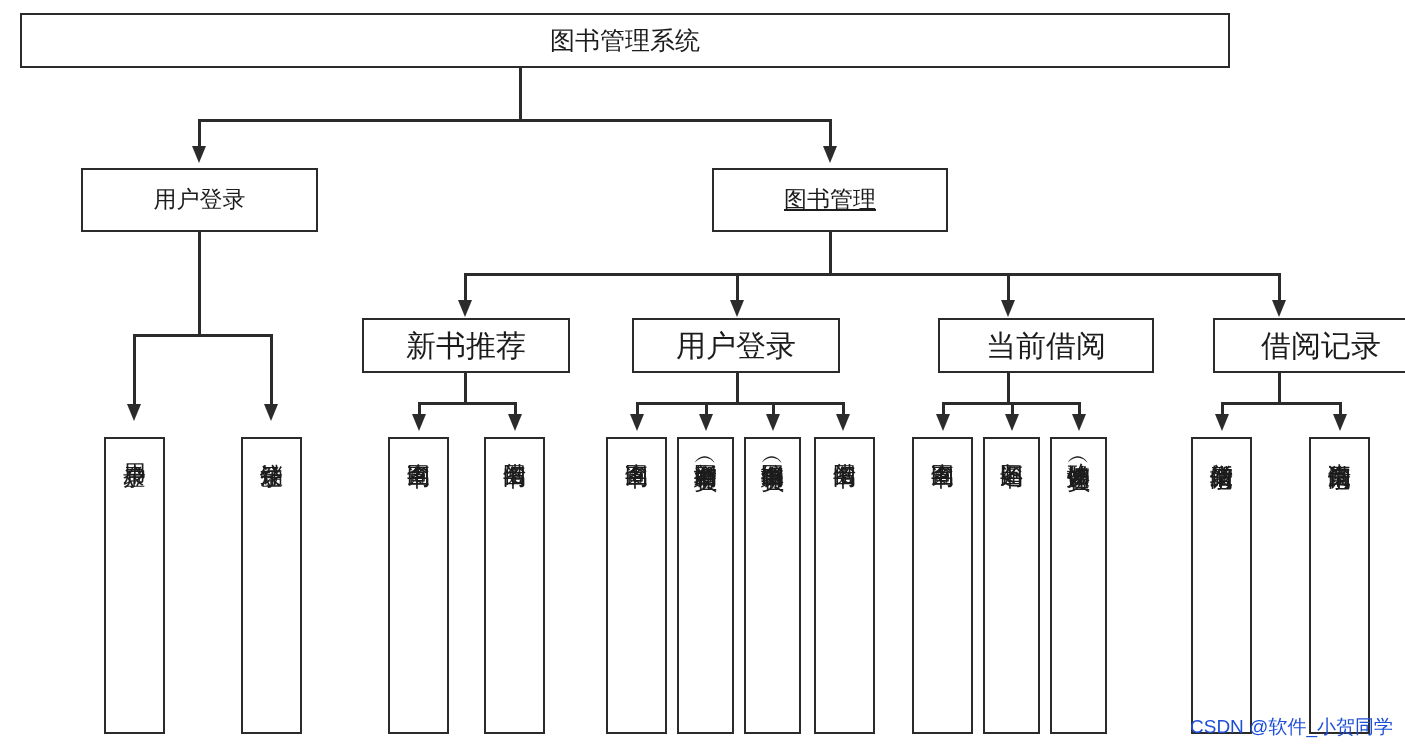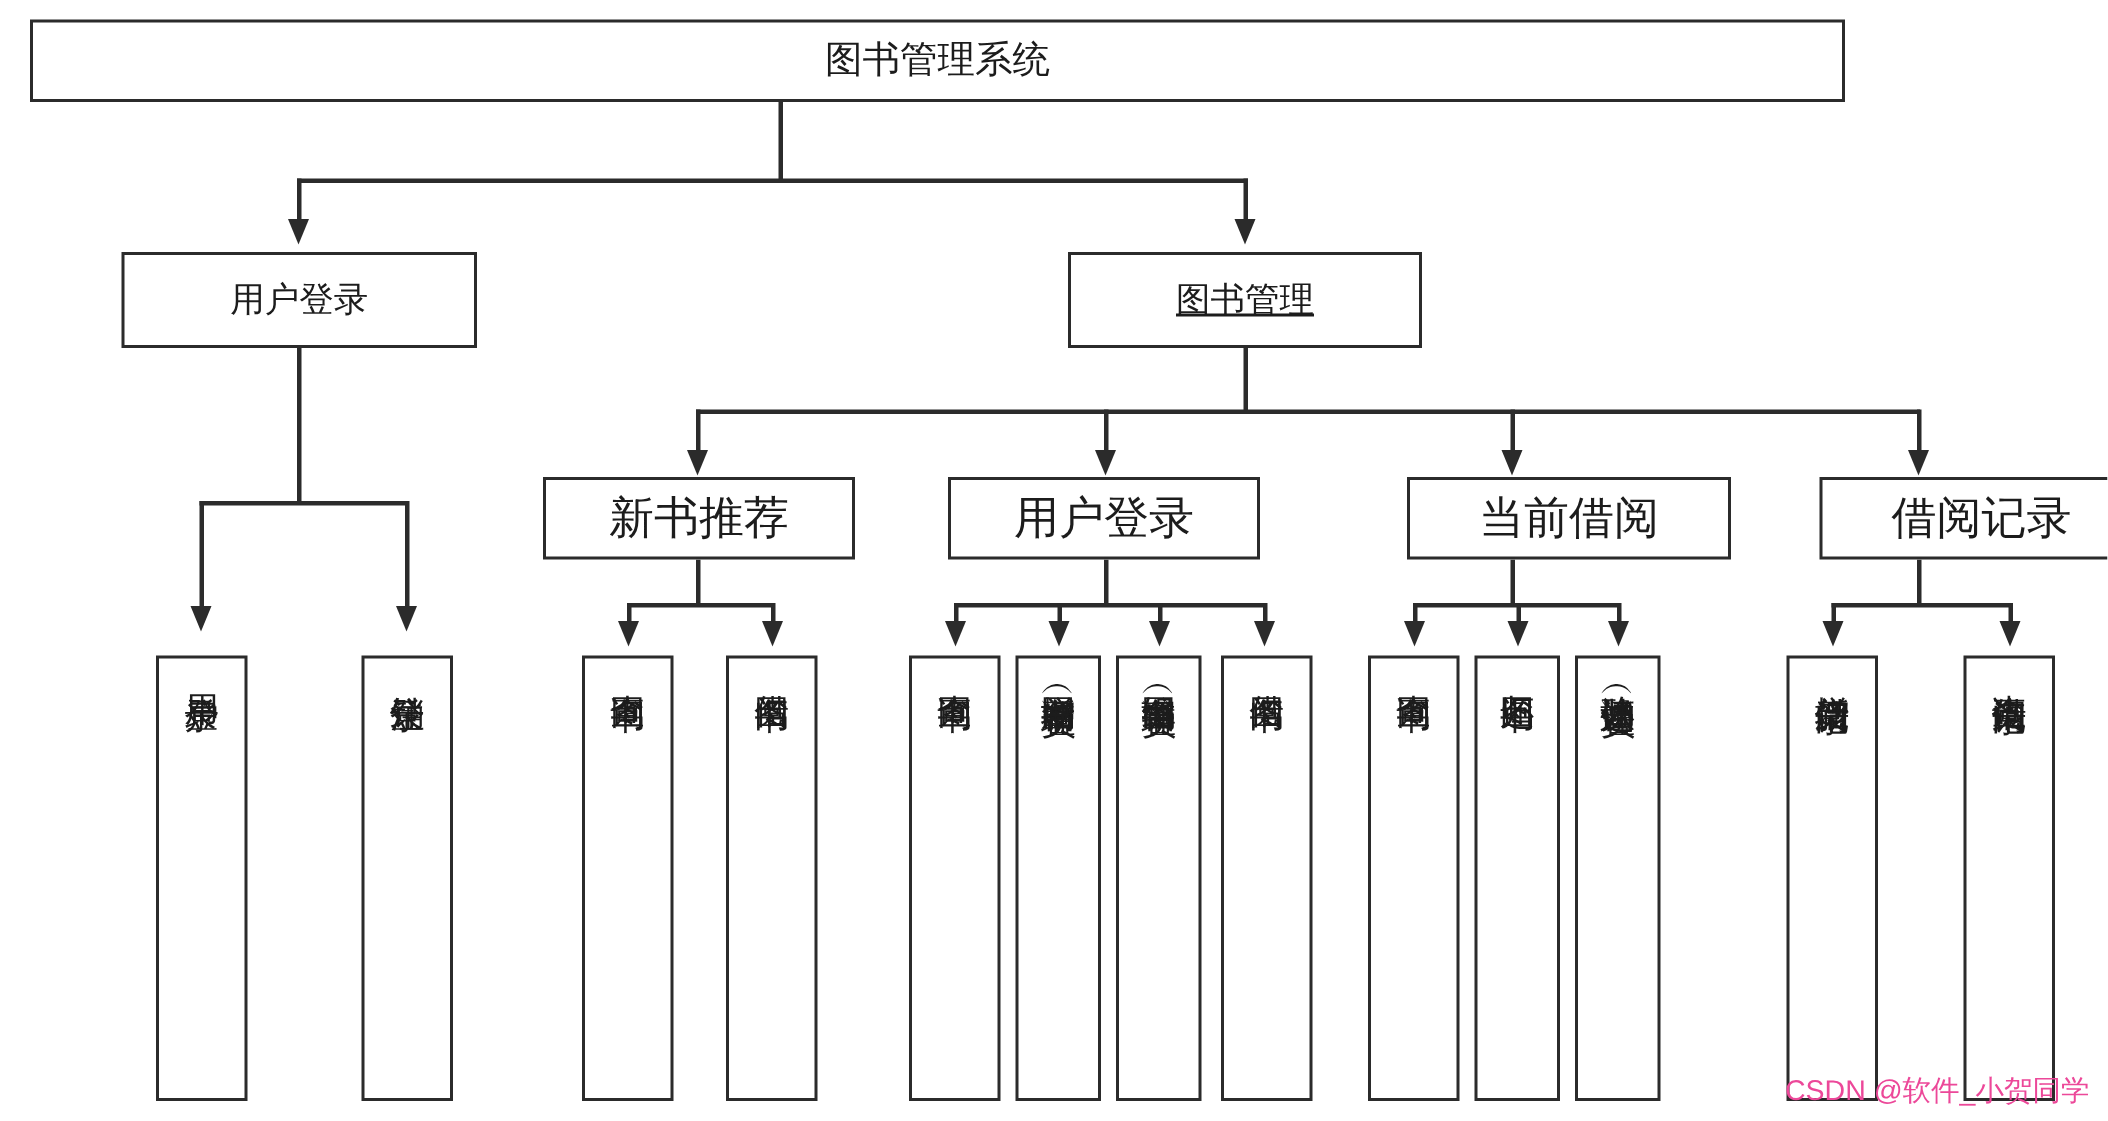--- a/index.html
+++ b/index.html
@@ -65,21 +65,21 @@
     width: 0;
     height: 0;
     border-left: 7px solid transparent;
     border-right: 7px solid transparent;
     border-top: 17px solid #2b2b2b;
     z-index: 2;
   }
   
   #watermark {
     position: absolute;
-    color: #ec4899;
+    color: #1d4ed8;
     font-size: 19px;
     white-space: nowrap;
     z-index: 5;
     pointer-events: none;
   }
 </style>
 </head>
 <body>
 
 <div id="canvas">

